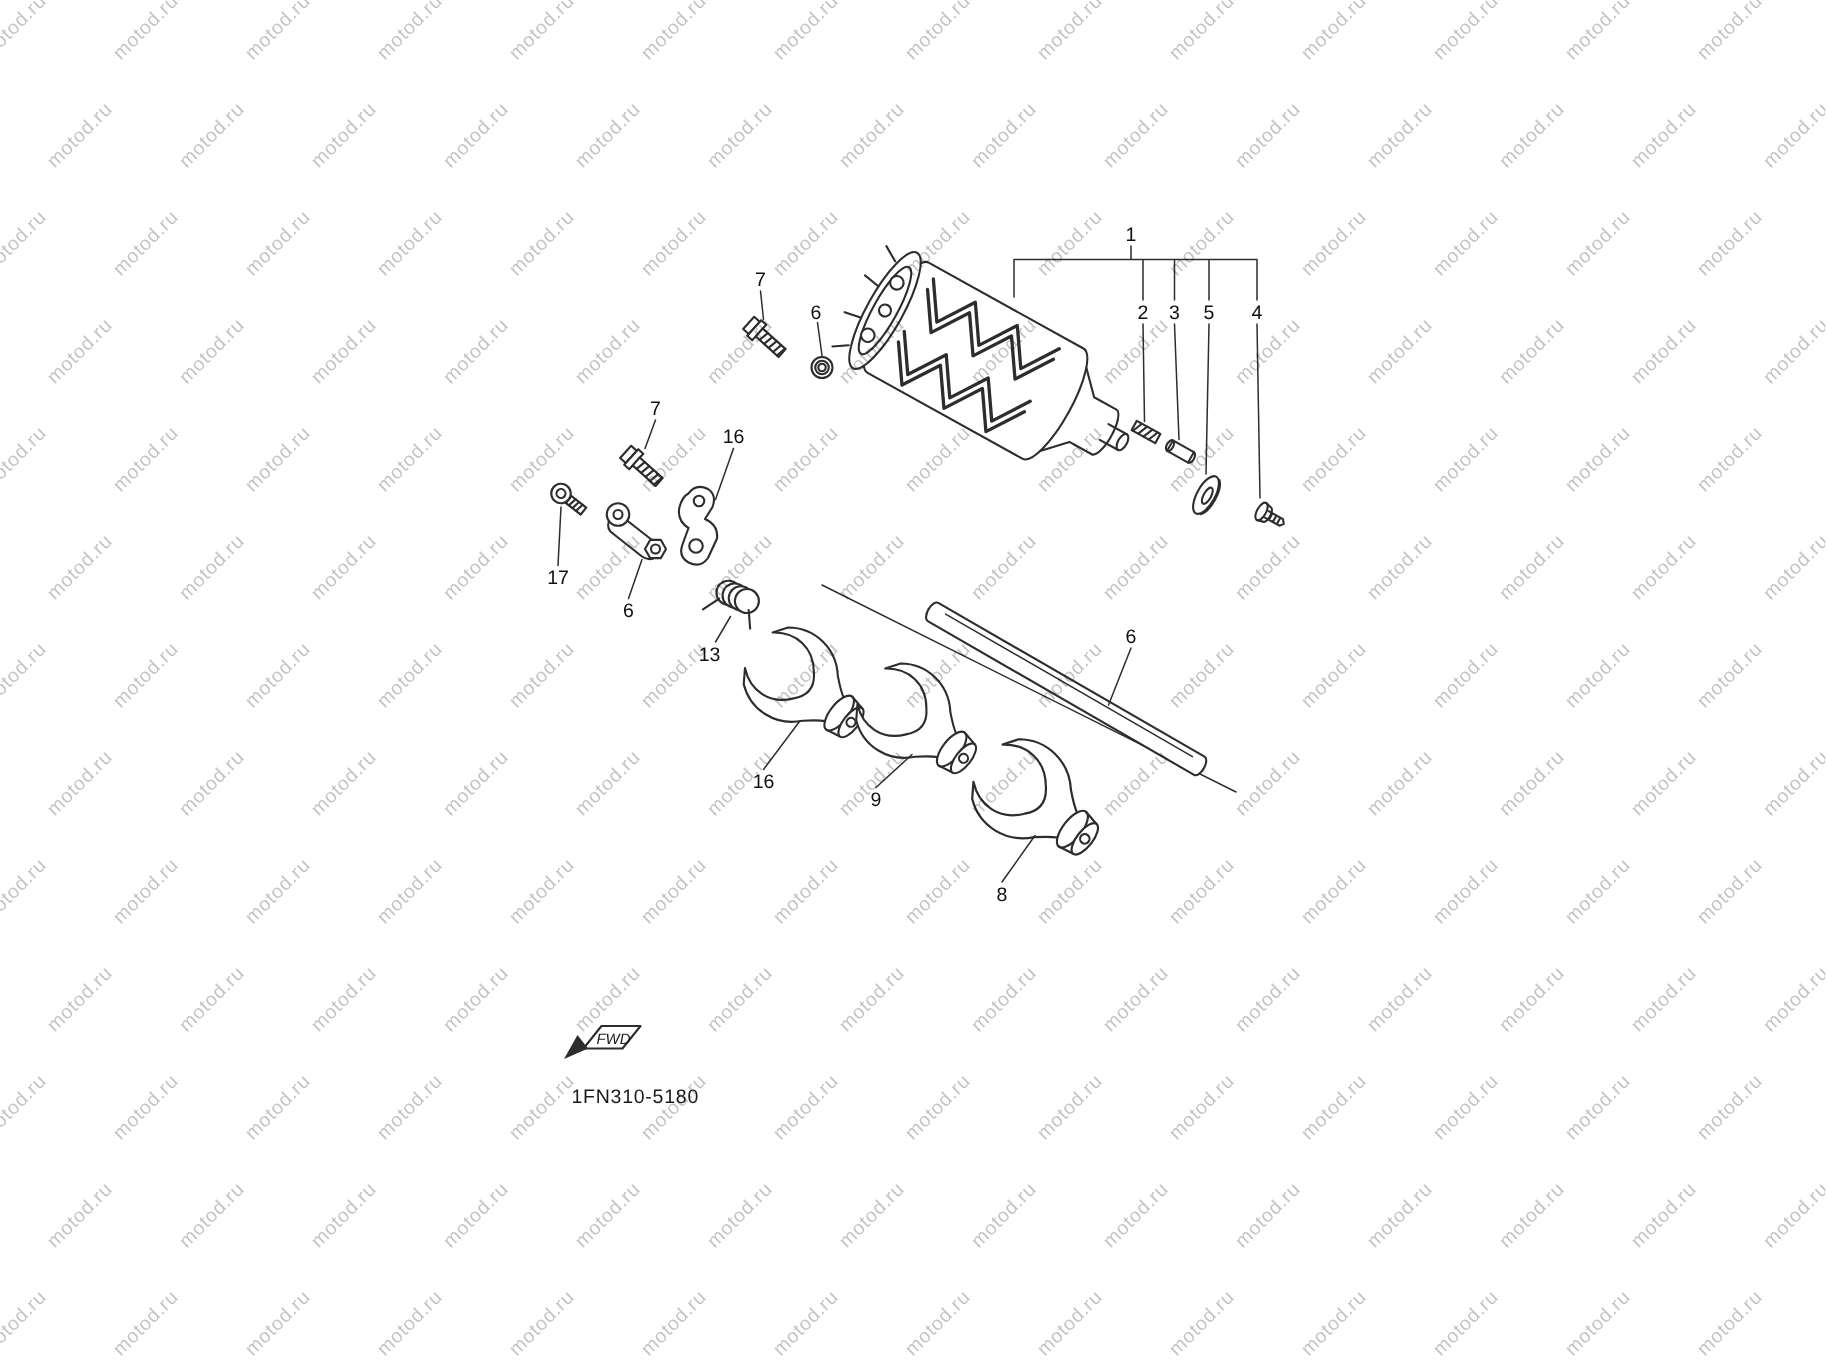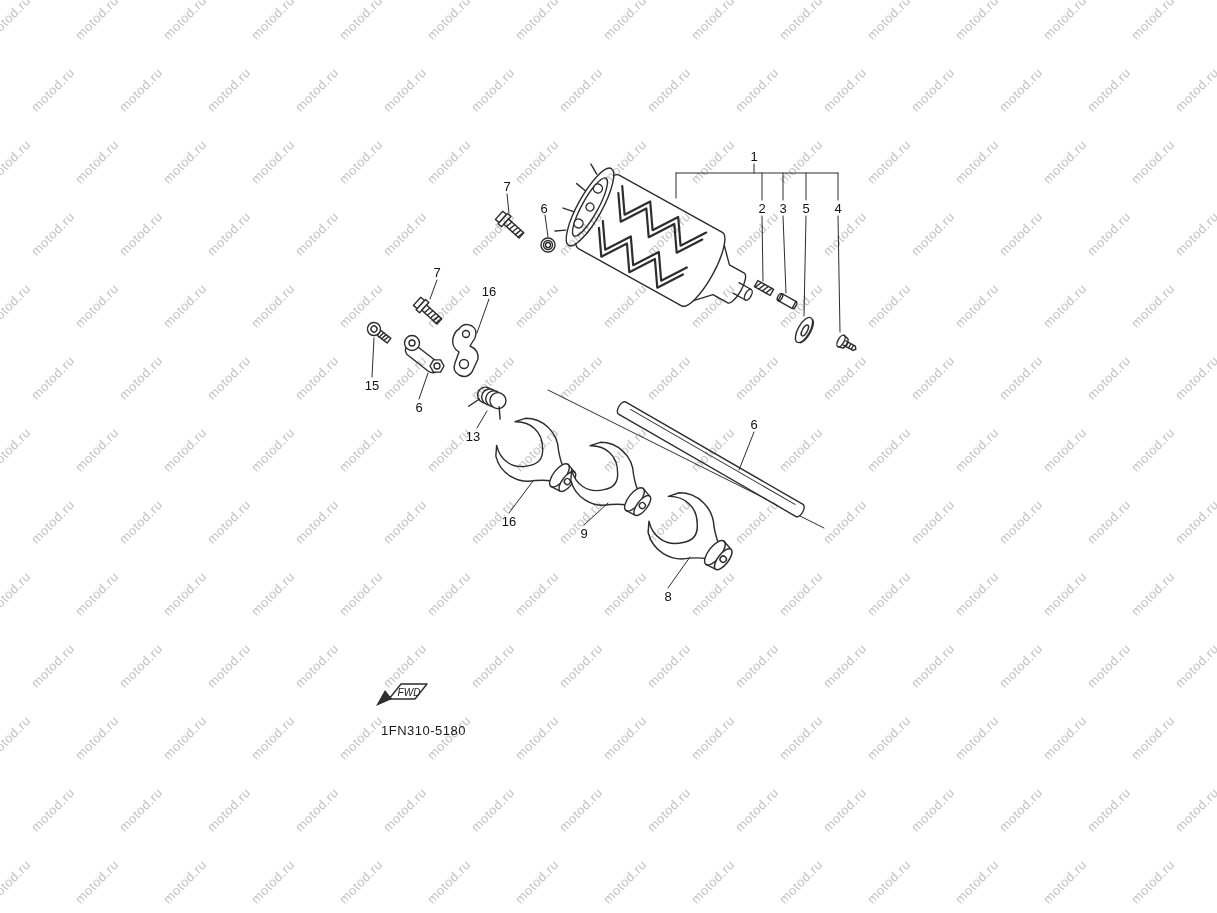--- a/index.html
+++ b/index.html
@@ -187,21 +187,21 @@
   <div id="callout-layer">
       <div class="callout" style="left: 507px; top: 186px;">7</div>
       <div class="callout" style="left: 544px; top: 208px;">6</div>
       <div class="callout" style="left: 754px; top: 156px;">1</div>
       <div class="callout" style="left: 762px; top: 208px;">2</div>
       <div class="callout" style="left: 783px; top: 208px;">3</div>
       <div class="callout" style="left: 806px; top: 208px;">5</div>
       <div class="callout" style="left: 838px; top: 208px;">4</div>
       <div class="callout" style="left: 437px; top: 272px;">7</div>
       <div class="callout" style="left: 489px; top: 291px;">16</div>
-      <div class="callout" style="left: 372px; top: 385px;">15</div>
+      <div class="callout" style="left: 372px; top: 385px;">17</div>
       <div class="callout" style="left: 419px; top: 407px;">6</div>
       <div class="callout" style="left: 473px; top: 436px; text-align: right;">13</div>
       <div class="callout" style="left: 509px; top: 521px;">16</div>
       <div class="callout" style="left: 584px; top: 533px;">9</div>
       <div class="callout" style="left: 668px; top: 596px;">8</div>
       <div class="callout" style="left: 754px; top: 424px;">6</div>
     </div>
 
   <div id="watermark-layer">
       <span class="wm" style="left: -16px; top: 32px; color: rgb(196, 196, 196); font-size: 13px; transform: rotate(-45deg);">motod.ru</span>

